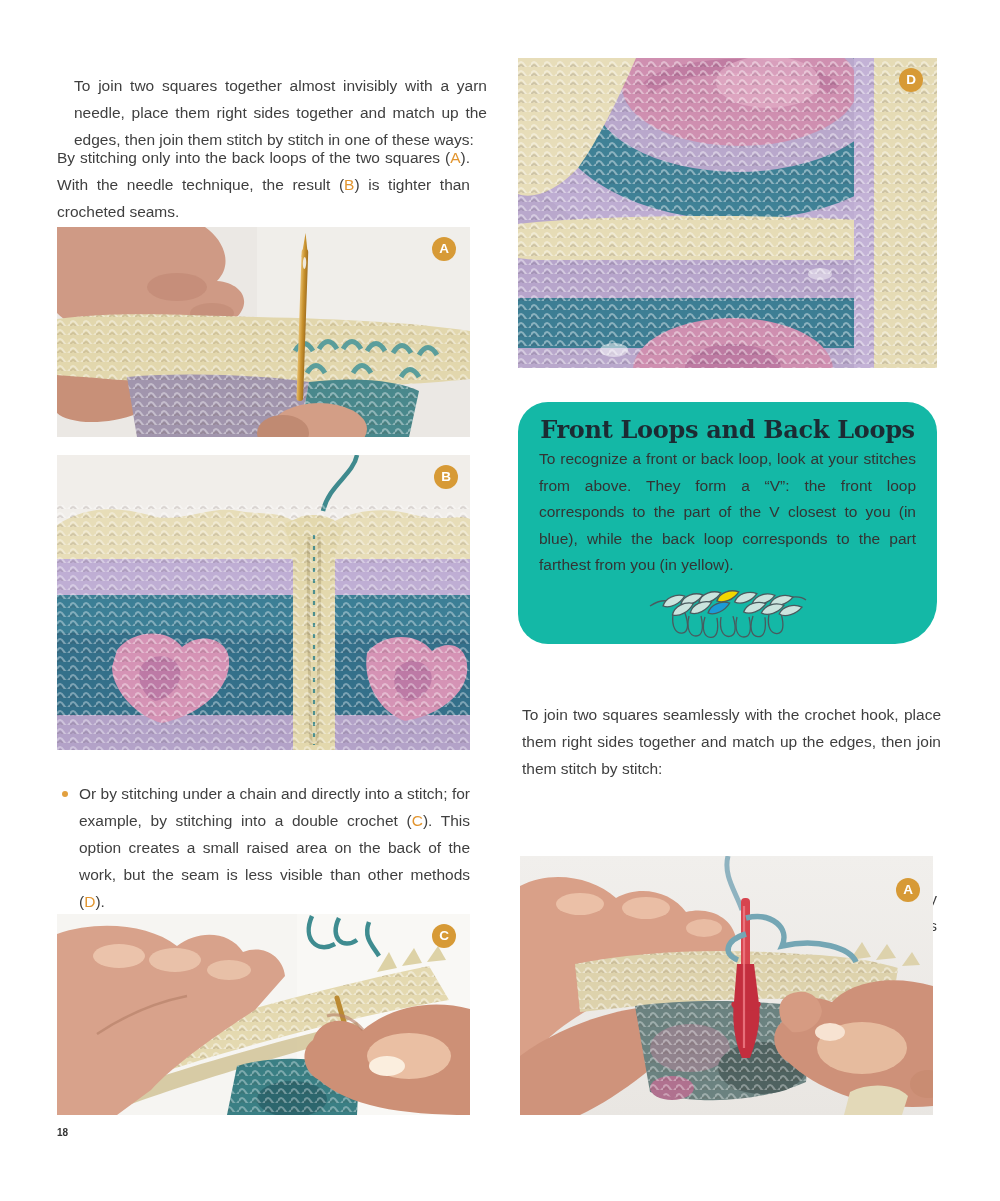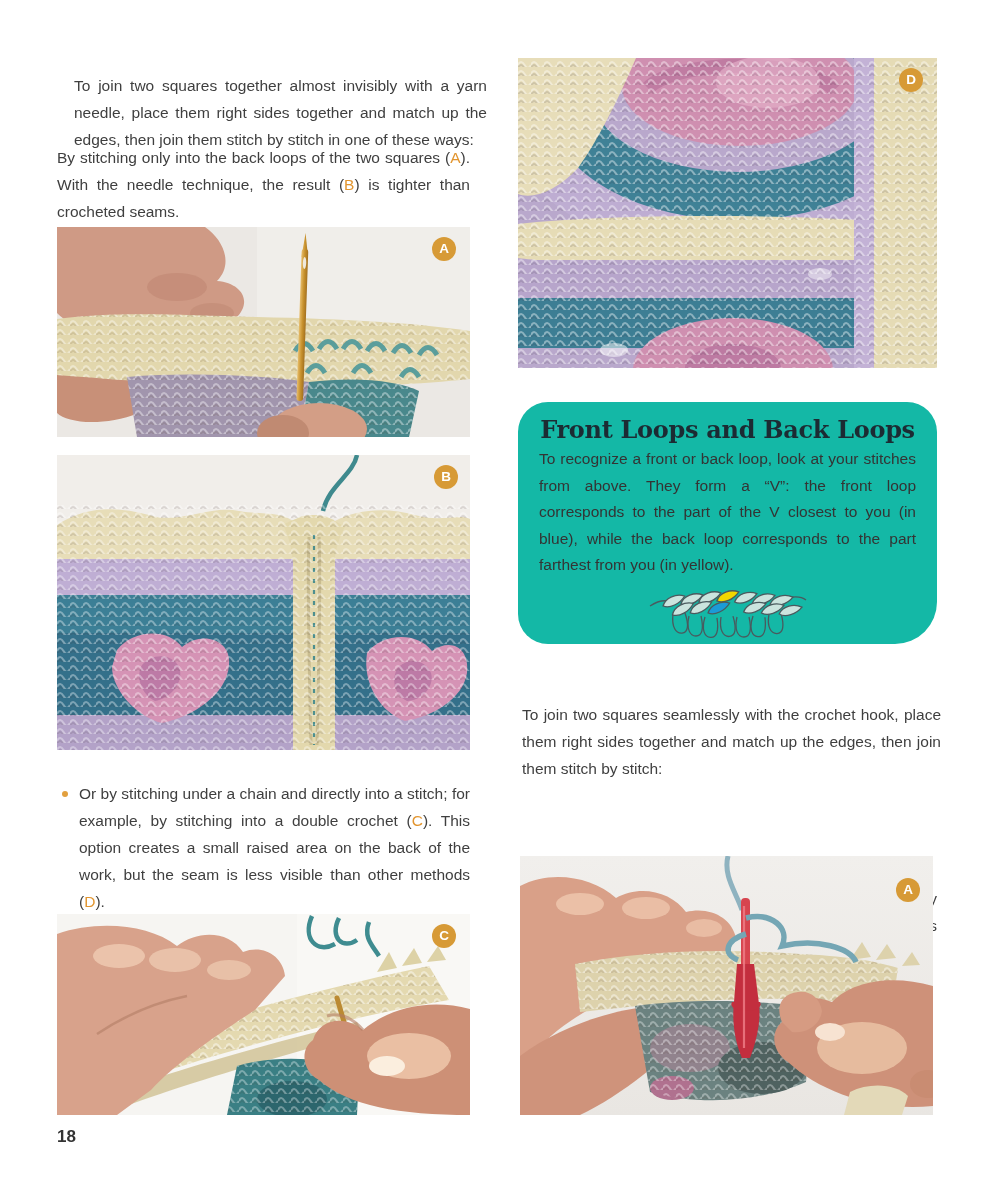--- a/index.html
+++ b/index.html
@@ -34,21 +34,21 @@
     margin:13px 10px 2px 10px;text-align:center;
     font-family:"DejaVu Serif",serif;font-weight:700;font-size:24px;
     color:#1C2B33;letter-spacing:-0.3px;
   }
   .info-box .body{
     margin:2px 21px 0 21px;font-size:15.5px;line-height:26.5px;text-align:justify;
     color:#343434;
   }
   .diagram-wrap{display:flex;justify-content:center;margin-top:5px;}
   .page-num{
-    position:absolute;left:57px;top:1127px;font-size:17px;font-weight:700;color:#333333;
+    position:absolute;left:57px;top:1127px;font-size:10px;font-weight:700;color:#333333;
   }
 </style>
 </head>
 <body>
 
 <div class="page">
 
   <p class="txt col-l" style="top:55px;margin:17px;">To join two squares together almost invisibly with a yarn needle, place them right sides together and match up the edges, then join them stitch by stitch in one of these ways:</p>
 
   <p class="txt col-l" style="top:144px;margin:0;"><span>By stitching only into the back loops of the two squares (</span><span class="hl">A</span><span>). With the needle technique, the result (</span><span class="hl">B</span><span>) is tighter than crocheted seams.</span></p>

